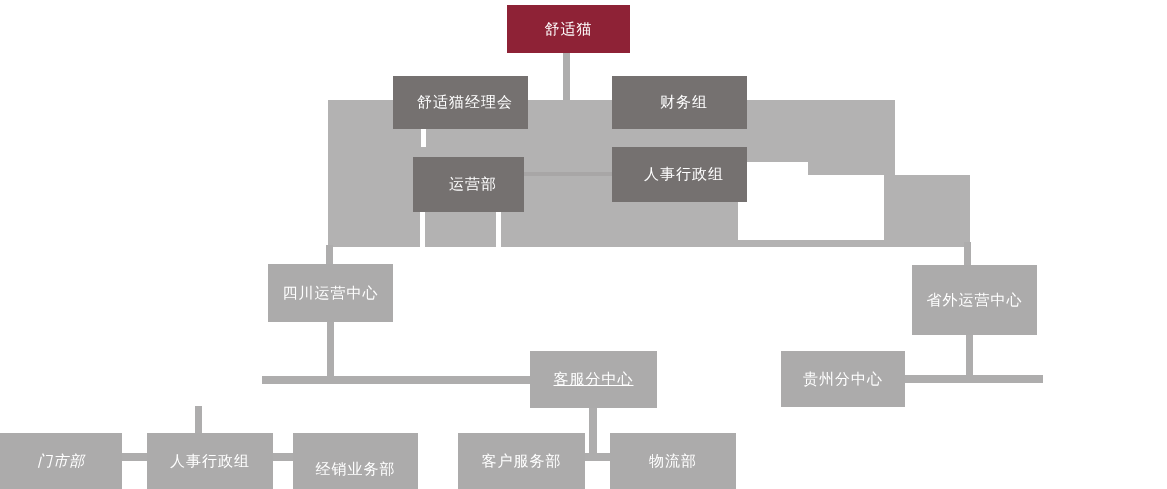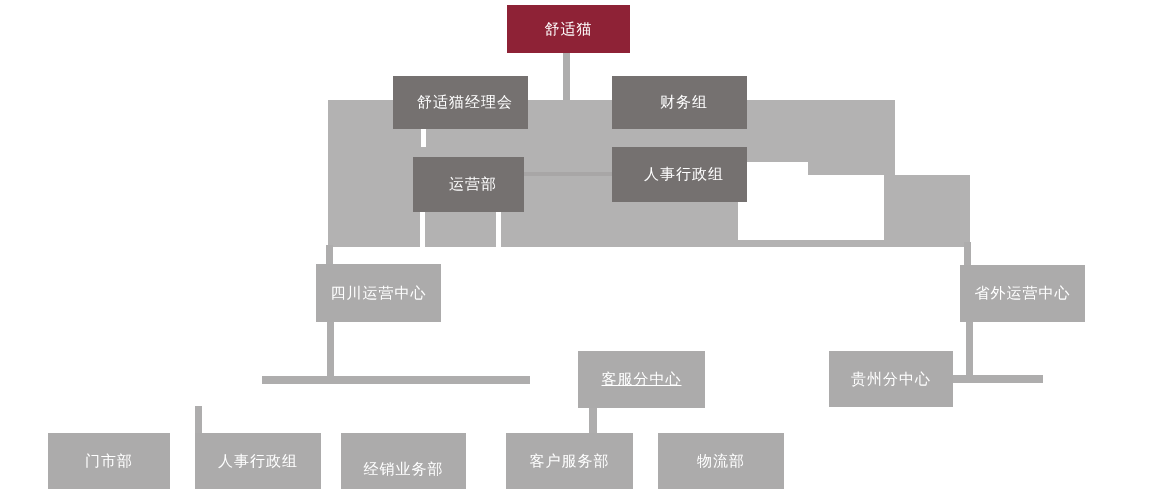--- a/index.html
+++ b/index.html
@@ -19,21 +19,21 @@
     position:absolute;
     display:flex;align-items:center;justify-content:center;
     color:var(--text);
     font-size:15px;
     letter-spacing:1px;
     white-space:nowrap;
     z-index:3;
   }
   .node-root{background:var(--root-bg);}
   .node-dept{background:var(--dept-bg);padding-left:9px;}
-  .node-center{background:var(--center-bg);margin-left:48px;}
+  .node-center{background:var(--center-bg);}
   .z1{z-index:1;}
   .z2{z-index:2;}
 </style>
 </head>
 <body>
 
 <div class="canvas">
 
   <div class="shape band z1" style="left:328px;top:100px;width:410px;height:147px;"></div>
   <div class="shape band z1" style="left:738px;top:100px;width:157px;height:62px;"></div>
@@ -60,24 +60,24 @@
   <div class="shape wline z2" style="left:496px;top:202px;width:5px;height:45px;"></div>
 
   <div class="node node-root" style="left:507px;top:5px;width:123px;height:48px;">舒适猫</div>
 
   <div class="node node-dept" style="left:393px;top:76px;width:126px;height:53px;">舒适猫经理会</div>
   <div class="node node-dept" style="left:612px;top:76px;width:126px;height:53px;font-family:Liberation Mono, monospace;">财务组</div>
   <div class="node node-dept" style="left:393px;top:157px;width:102px;height:55px;margin-left:20px;">运营部</div>
   <div class="node node-dept" style="left:612px;top:147px;width:126px;height:55px;font-family:Liberation Serif, serif;">人事行政组</div>
 
   <div class="node node-center" style="left:268px;top:264px;width:125px;height:58px;">四川运营中心</div>
-  <div class="node node-center" style="left:912px;top:265px;width:125px;height:57px;">省外运营中心</div>
+  <div class="node node-center" style="left:912px;top:265px;width:125px;height:70px;">省外运营中心</div>
 
   <div class="node node-center" style="left:530px;top:351px;width:127px;height:57px;text-decoration:underline;">客服分中心</div>
   <div class="node node-center" style="left:781px;top:351px;width:124px;height:56px;">贵州分中心</div>
 
-  <div class="node node-center" style="left:0px;top:433px;width:122px;height:56px;">门市部</div>
+  <div class="node node-center" style="left:0px;top:433px;width:122px;height:56px;font-style:italic;">门市部</div>
   <div class="node node-center" style="left:147px;top:433px;width:126px;height:56px;">人事行政组</div>
   <div class="node node-center" style="left:293px;top:433px;width:125px;height:72px;">经销业务部</div>
   <div class="node node-center" style="left:458px;top:433px;width:127px;height:56px;">客户服务部</div>
   <div class="node node-center" style="left:610px;top:433px;width:126px;height:56px;">物流部</div>
 
 </div>
 
 </body></html>

